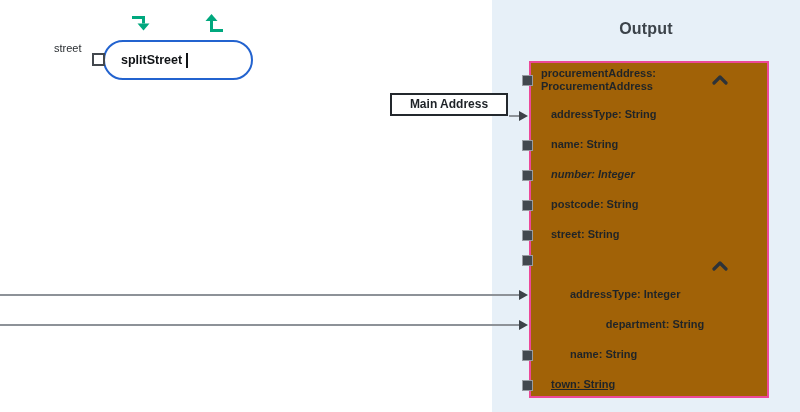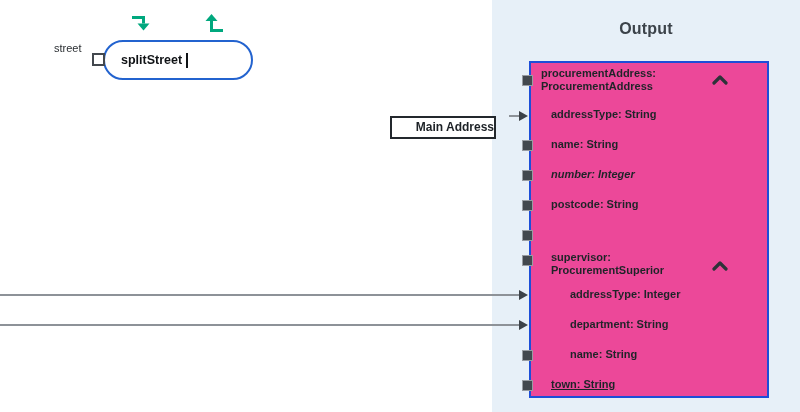--- a/index.html
+++ b/index.html
@@ -7,34 +7,34 @@
               font-family:"Liberation Sans", sans-serif; }
   #stage { position:relative; width:800px; height:412px; background:#ffffff; }
 
   
   .output-panel { position:absolute; left:492px; top:0; width:308px; height:412px;
                   background:#e7f0f8; }
   .panel-title { position:absolute; left:0; top:20px; width:100%; text-align:center;
                  font-size:16px; font-weight:bold; color:#3c434a; letter-spacing:.2px; }
 
   .schema-box { position:absolute; left:529px; top:61px; width:240px; height:337px;
-                background:#ec4899; border:2px solid #1d4ed8; z-index:2; }
+                background:#a16207; border:2px solid #ec4899; z-index:2; }
 
   .tree-row { position:absolute; font-size:11px; font-weight:bold; color:#1f2428;
               line-height:13px; width:170px; cursor:default; }
   .lv0 { left:10px; }  .lv1 { left:20px; }  .lv2 { left:39px; }
   .r0  { top:4px;   }
   .r1  { top:45px;  }
   .r2  { top:75px;  }
   .r3  { top:105px;font-style:italic; }
   .r4  { top:135px; }
   .r5  { top:165px; }
   .r6  { top:188px; }
   .r7  { top:225px; }
-  .r8  { top:255px; }
+  .r8  { top:255px;text-align:center; }
   .r9  { top:285px; }
   .r10 { top:315px;text-decoration:underline; }
 
   .chev { position:absolute; left:181px; width:16px; height:10px; cursor:pointer; }
   .chev-0 { top:12px; }
   .chev-6 { top:198px; }
 
   
   .handle { position:absolute; width:11px; height:11px; background:#42484e;
             border:1px solid #979ca2; z-index:3; }
@@ -47,22 +47,22 @@
   .head { position:absolute; width:0; height:0; border-top:5px solid transparent;
           border-bottom:5px solid transparent; border-left:9px solid #3c4248; }
   .l-main { left:509px; top:115px; width:12px; }
   .h-main { left:519px; top:111px; }
   .l-cost { left:0; top:294px; width:520px; }
   .h-cost { left:519px; top:290px; }
   .l-dept { left:0; top:324px; width:520px; }
   .h-dept { left:519px; top:320px; }
 
   
-  .node { position:absolute; left:390px; top:116px; width:106px; height:23px;
-          background:#fff; border:2px solid #23282d; text-align:right;
+  .node { position:absolute; left:390px; top:93px; width:118px; height:23px;
+          background:#fff; border:2px solid #23282d; text-align:center;
           font-size:12px; font-weight:bold; color:#1d2227; line-height:19px;
           cursor:pointer; z-index:2; }
 
   
   .target-label { position:absolute; left:54px; top:42px; font-size:11px; color:#2b2f33; }
   .field-box { position:absolute; left:103px; top:40px; width:150px; height:40px;
                background:#fff; border:2px solid #2363cf; border-radius:20px;
                z-index:2; cursor:text; }
   .field-text { position:absolute; left:16px; top:0; line-height:36px;
                 font-size:12.5px; font-weight:bold; color:#101316; }
@@ -96,21 +96,21 @@
     <div class="line l-dept"></div>
     <div class="head h-dept"></div>
   </div>
 
   <div class="schema-box">
     <div class="tree-row r0 lv0">procurementAddress: ProcurementAddress</div>
     <div class="tree-row r1 lv1">addressType: String</div>
     <div class="tree-row r2 lv1">name: String</div>
     <div class="tree-row r3 lv1">number: Integer</div>
     <div class="tree-row r4 lv1">postcode: String</div>
-    <div class="tree-row r6 lv1">supervisor: ProcurementSuperior</div>
+    <div class="tree-row r5 lv1">street: String</div>
     <div class="tree-row r7 lv2">addressType: Integer</div>
     <div class="tree-row r8 lv2">department: String</div>
     <div class="tree-row r9 lv2">name: String</div>
     <div class="tree-row r10 lv1">town: String</div>
 
     <svg class="chev chev-0" viewBox="0 0 16 10">
       <polyline points="2,8 8,2 14,8" fill="none" stroke="#2d3339" stroke-width="3.2" stroke-linecap="round" stroke-linejoin="round"></polyline>
     </svg>
     <svg class="chev chev-6" viewBox="0 0 16 10">
       <polyline points="2,8 8,2 14,8" fill="none" stroke="#2d3339" stroke-width="3.2" stroke-linecap="round" stroke-linejoin="round"></polyline>

